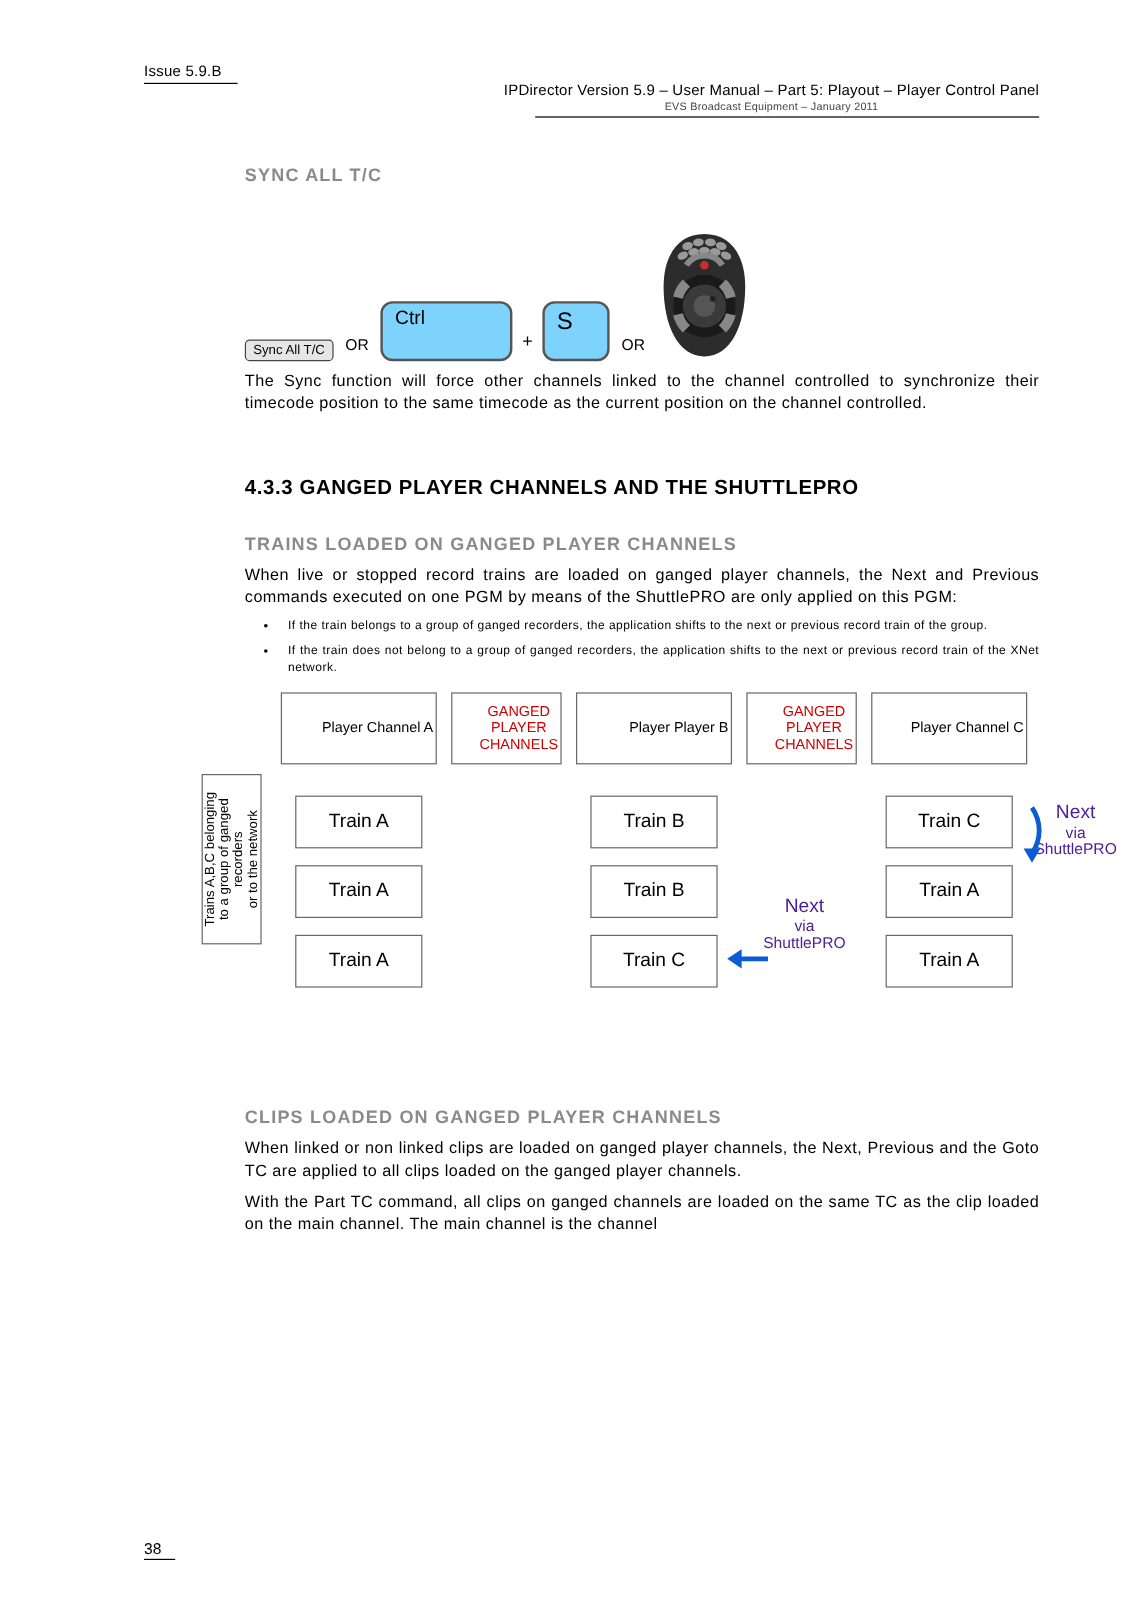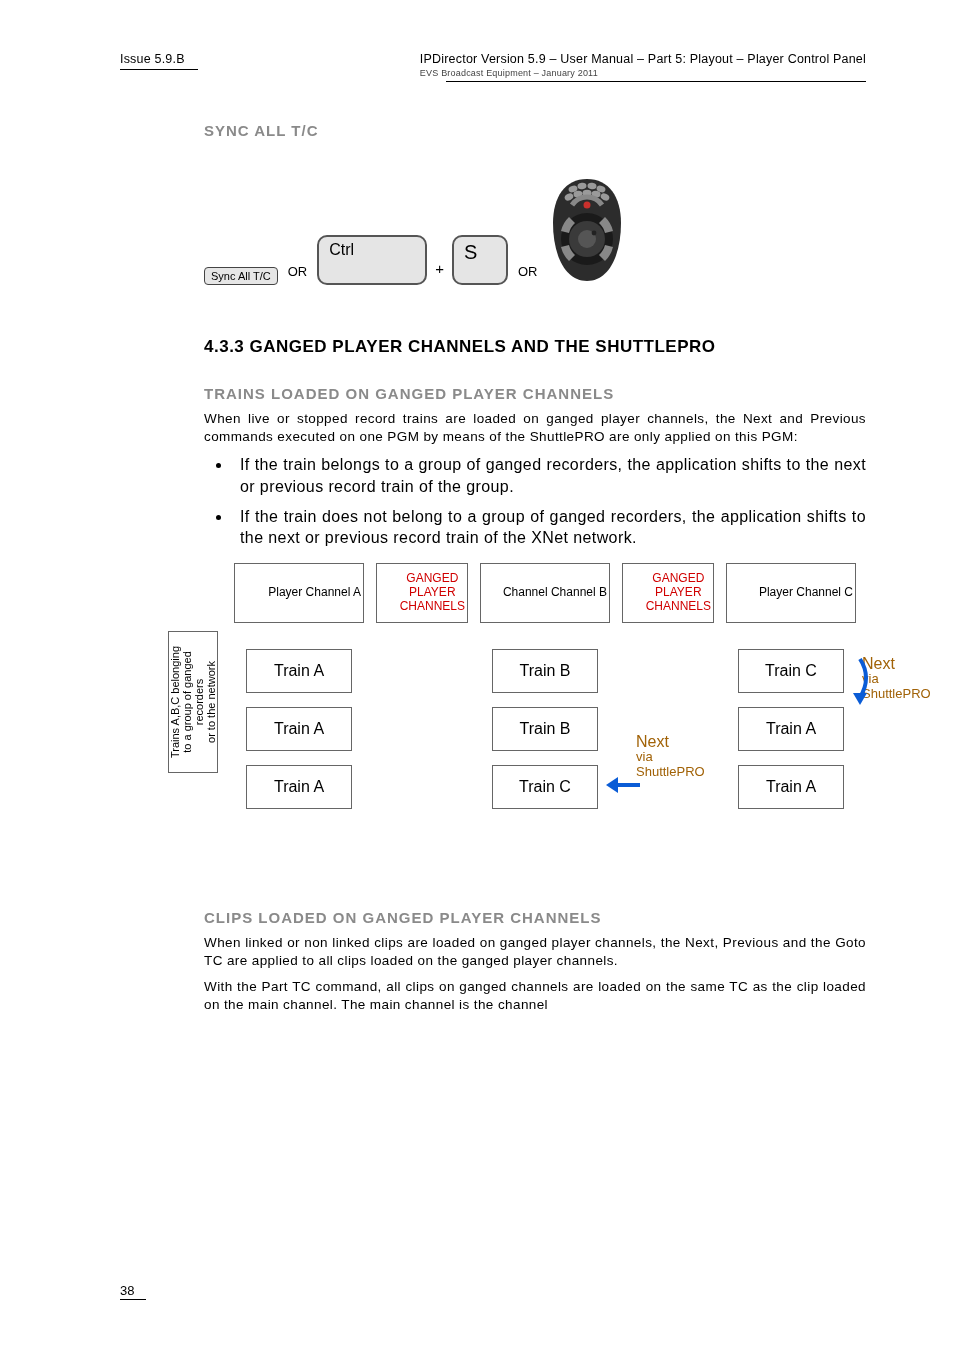--- a/index.html
+++ b/index.html
@@ -18,21 +18,22 @@
     padding: 52px 88px 50px 120px;
   }
   .header-row {
     display: flex;
     justify-content: space-between;
     align-items: flex-start;
     font-size: 12.5px;
     letter-spacing: 0.2px;
   }
   .header-right {
-    text-align: left;
+    text-align: center;
+    margin-top: 16px;
   }
   .header-sub {
     font-size: 9px;
     color: #444;
     margin-top: 2px;
   }
   .header-left-underline {
     width: 78px;
     border-top: 1.5px solid #000;
     margin-top: 3px;
@@ -70,21 +71,21 @@
     line-height: 1.35;
     letter-spacing: 0.4px;
     text-align: justify;
     margin: 8px 0;
   }
   ul.bullets {
     margin: 4px 0 8px 0;
     padding-left: 28px;
   }
   ul.bullets li {
-    font-size: 16px;
+    font-size: 10px;
     line-height: 1.35;
     letter-spacing: 0.4px;
     text-align: justify;
     margin-bottom: 8px;
     padding-left: 8px;
   }
 
   
   .sync-figure {
     display: flex;
@@ -106,21 +107,21 @@
   .or-lbl {
     font-size: 13px;
     padding: 4px 2px 6px 2px;
   }
   .keycap {
     display: inline-flex;
     align-items: center;
     justify-content: center;
     border: 2px solid #555;
     border-radius: 10px;
-    background: #e5e5e5;
+    background: #7dd3fc;
     font-family: Arial;
     box-sizing: border-box;
   }
   .keycap.ctrl { width: 110px; height: 50px; font-size: 16px; justify-content: flex-start; padding-left: 10px; padding-top:4px; align-items:flex-start;}
   .keycap.s    { width: 56px; height: 50px; font-size: 20px; justify-content:flex-start; padding-left:10px; padding-top:4px; align-items:flex-start;}
   .plus-lbl { font-size: 15px; padding-bottom: 8px; }
 
   
   .shuttle-svg { width: 80px; height: 110px; }
 
@@ -166,21 +167,21 @@
     display: flex;
     align-items: center;
     justify-content: flex-end;
     font-size: 12px;
     text-align: center;
     line-height: 1.15;
     box-sizing: border-box;
     padding: 2px;
   }
   .redtxt { color: #d00000; }
-  .bluetxt { color: #a16207; font-size: 13px; text-align:left; line-height:1.1; }
+  .bluetxt { color: #4c1d95; font-size: 13px; text-align:center; line-height:1.1; }
   .trainbox {
     border: 1px solid #666;
     height: 42px;
     display: flex;
     align-items: center;
     justify-content: center;
     font-size: 16px;
     margin-left: 12px;
     margin-right: 12px;
   }
@@ -251,20 +252,21 @@
         <circle cx="47" cy="58" r="2.4" fill="#222"></circle>
         <g fill="#888">
           <path d="M14 56 A28 28 0 0 1 22 42 L28 48 A20 20 0 0 0 22 58 Z"></path>
           <path d="M66 56 A28 28 0 0 0 58 42 L52 48 A20 20 0 0 1 58 58 Z"></path>
           <path d="M14 72 A28 28 0 0 0 22 86 L28 80 A20 20 0 0 1 22 70 Z"></path>
           <path d="M66 72 A28 28 0 0 1 58 86 L52 80 A20 20 0 0 0 58 70 Z"></path>
         </g>
       </svg>
     </div>
 
+    <p class="bodytext">The Sync function will force other channels linked to the channel controlled to synchronize their timecode position to the same timecode as the current position on the channel controlled.</p>
 
     <div class="subheading" style="margin-top:52px">4.3.3 GANGED PLAYER CHANNELS AND THE SHUTTLEPRO</div>
 
     <div class="section-label" style="margin-top:28px">TRAINS LOADED ON GANGED PLAYER CHANNELS</div>
 
     <p class="bodytext">When live or stopped record trains are loaded on ganged player channels, the Next and Previous commands executed on one PGM by means of the ShuttlePRO are only applied on this PGM:</p>
 
     <ul class="bullets">
       <li>If the train belongs to a group of ganged recorders, the application shifts to the next or previous record train of the group.</li>
       <li>If the train does not belong to a group of ganged recorders, the application shifts to the next or previous record train of the XNet network.</li>
@@ -290,21 +292,21 @@
 
       <div class="dcol colG1">
         <div class="hdrbox redtxt">
             <span style="white-space:pre-line">GANGED
 PLAYER
 CHANNELS</span>
           </div>
       </div>
 
       <div class="dcol colB">
-        <div class="hdrbox">Channel Channel B</div>
+        <div class="hdrbox">Player Player B</div>
         <div class="gap-v"></div>
         <div class="trainbox">Train B</div>
         <div class="gap-vsm"></div>
         <div class="trainbox">Train B</div>
         <div class="gap-vsm"></div>
         <div class="trainbox">Train C</div>
       </div>
 
       <div class="dcol colG2">
         <div class="hdrbox redtxt">

